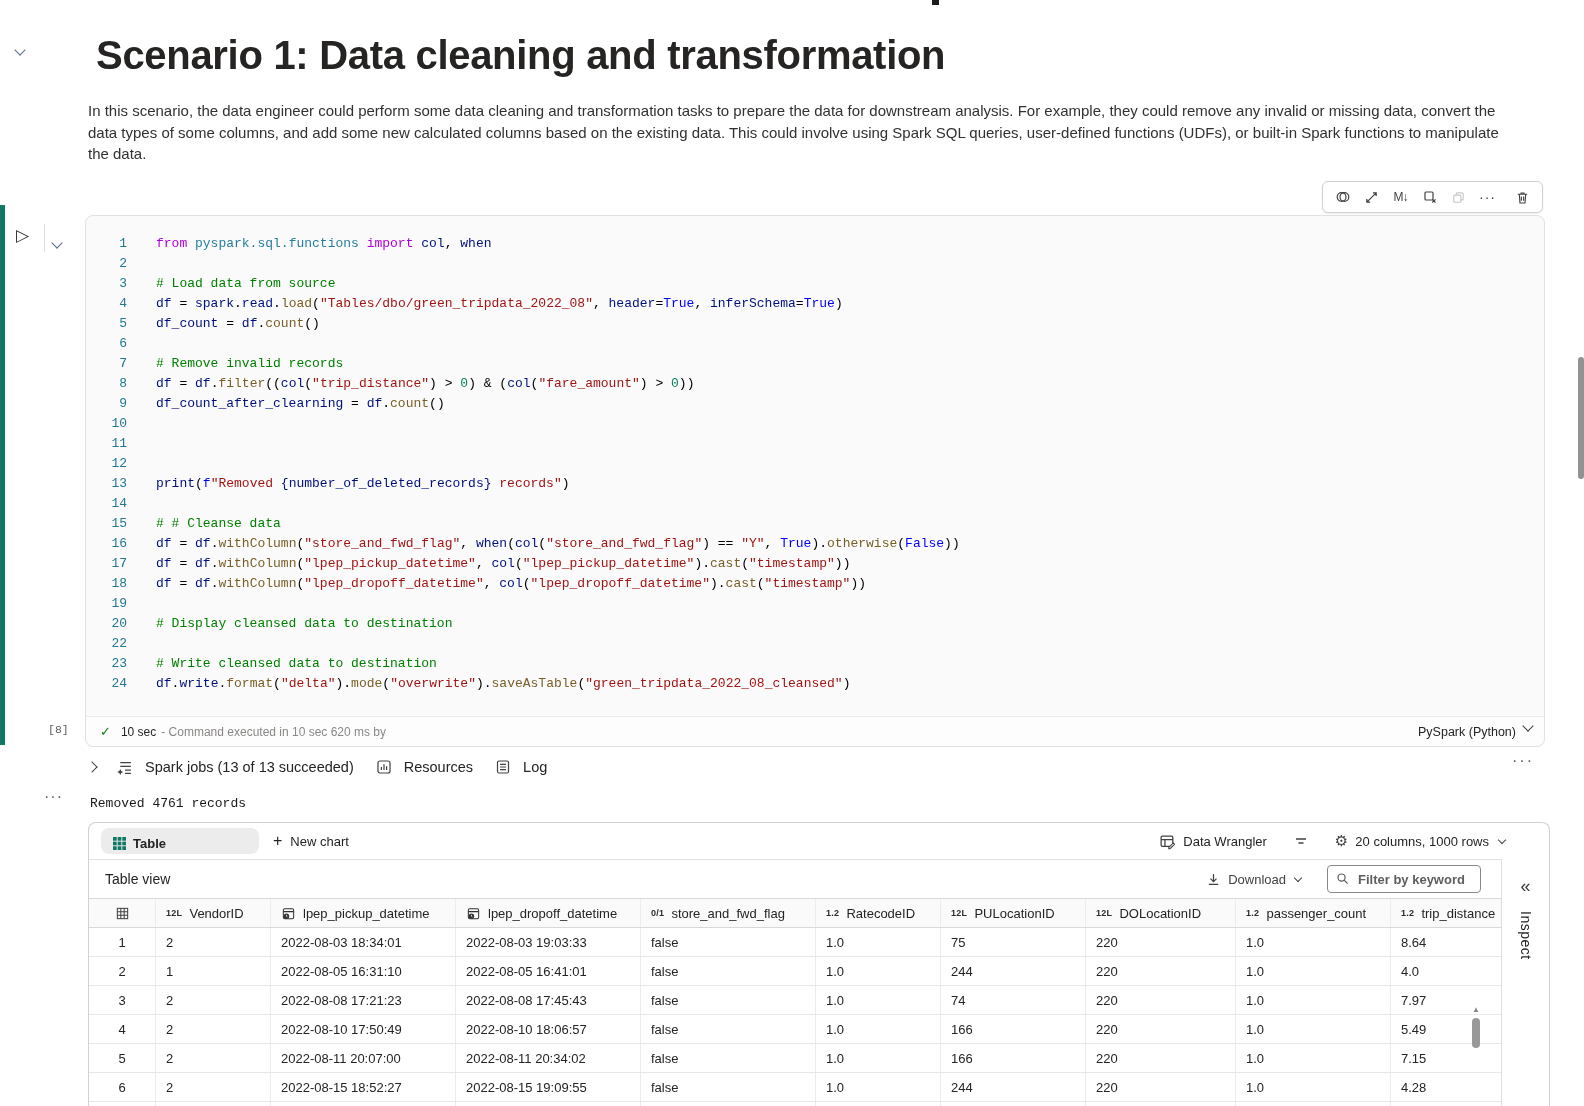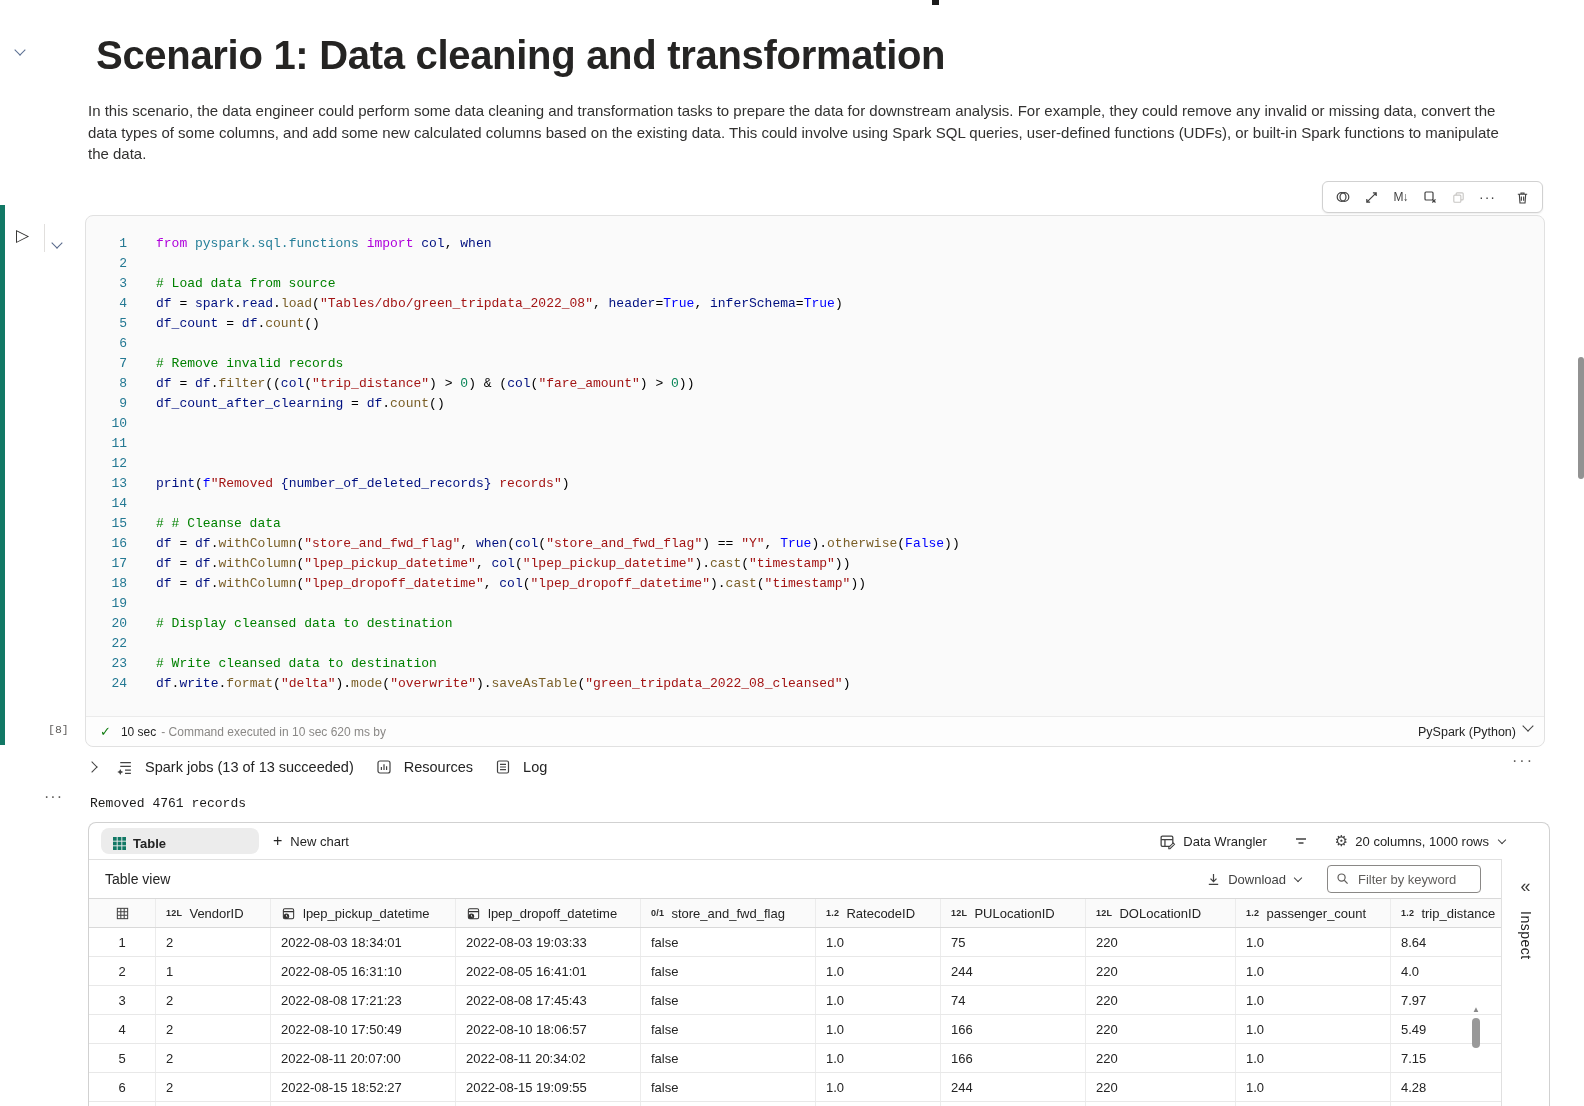--- a/index.html
+++ b/index.html
@@ -71,21 +71,21 @@
   .cols-rows{margin-left:26px;display:flex;align-items:center;gap:7px;cursor:pointer;}
   .gear{font-family:"DejaVu Sans",sans-serif;font-size:15px;color:#424242;line-height:1;}
   .cols-rows .chev{color:#424242;margin-left:3px;margin-top:-3px;}
 
   .view-header{height:39px;border-top:1px solid #e0e0e0;display:flex;align-items:center;padding:0 10px 0 16px;box-sizing:border-box;}
   .view-title{font-size:14px;font-weight:400;color:#242424;}
   .vh-right{margin-left:auto;display:flex;align-items:center;margin-right:58px;}
   .download{display:flex;align-items:center;gap:7px;font-size:13px;color:#424242;cursor:pointer;}
   .download .chev{color:#424242;margin-top:-2px;margin-left:2px;}
   .searchbox{position:relative;margin-left:26px;width:152px;height:26px;border:1px solid #8a8886;border-radius:4px;background:#fff;}
-  .searchbox input{position:absolute;left:28px;top:1px;width:118px;height:22px;border:none;outline:none;font-size:13px;color:#242424;font-family:"Liberation Sans",sans-serif;background:transparent;}
+  .searchbox input{position:absolute;left:28px;top:1px;width:118px;height:22px;border:none;outline:none;font-size:13px;color:#242424;font-family:"Liberation Sans",sans-serif;background:transparent;font-weight:bold;}
   .searchbox input::placeholder{color:#605e5c;}
   .search-ic{position:absolute;left:7px;top:5px;}
 
   
   .grid-wrap{position:absolute;left:0;right:47px;top:75px;bottom:0;overflow:hidden;}
   .gr{display:flex;border-bottom:1px solid #e8e8e8;background:#fff;}
   .gr.head{background:#fafafa;border-top:1px solid #d9d9d9;border-bottom:1px solid #d9d9d9;}
   .gc{box-sizing:border-box;height:28px;border-right:1px solid #ececec;padding:0 10px;display:flex;align-items:center;font-size:13px;color:#242424;flex-shrink:0;overflow:hidden;white-space:nowrap;}
   .gc:nth-child(1){width:67px;justify-content:center;padding:0;}
   .gc:nth-child(2){width:115px;}

